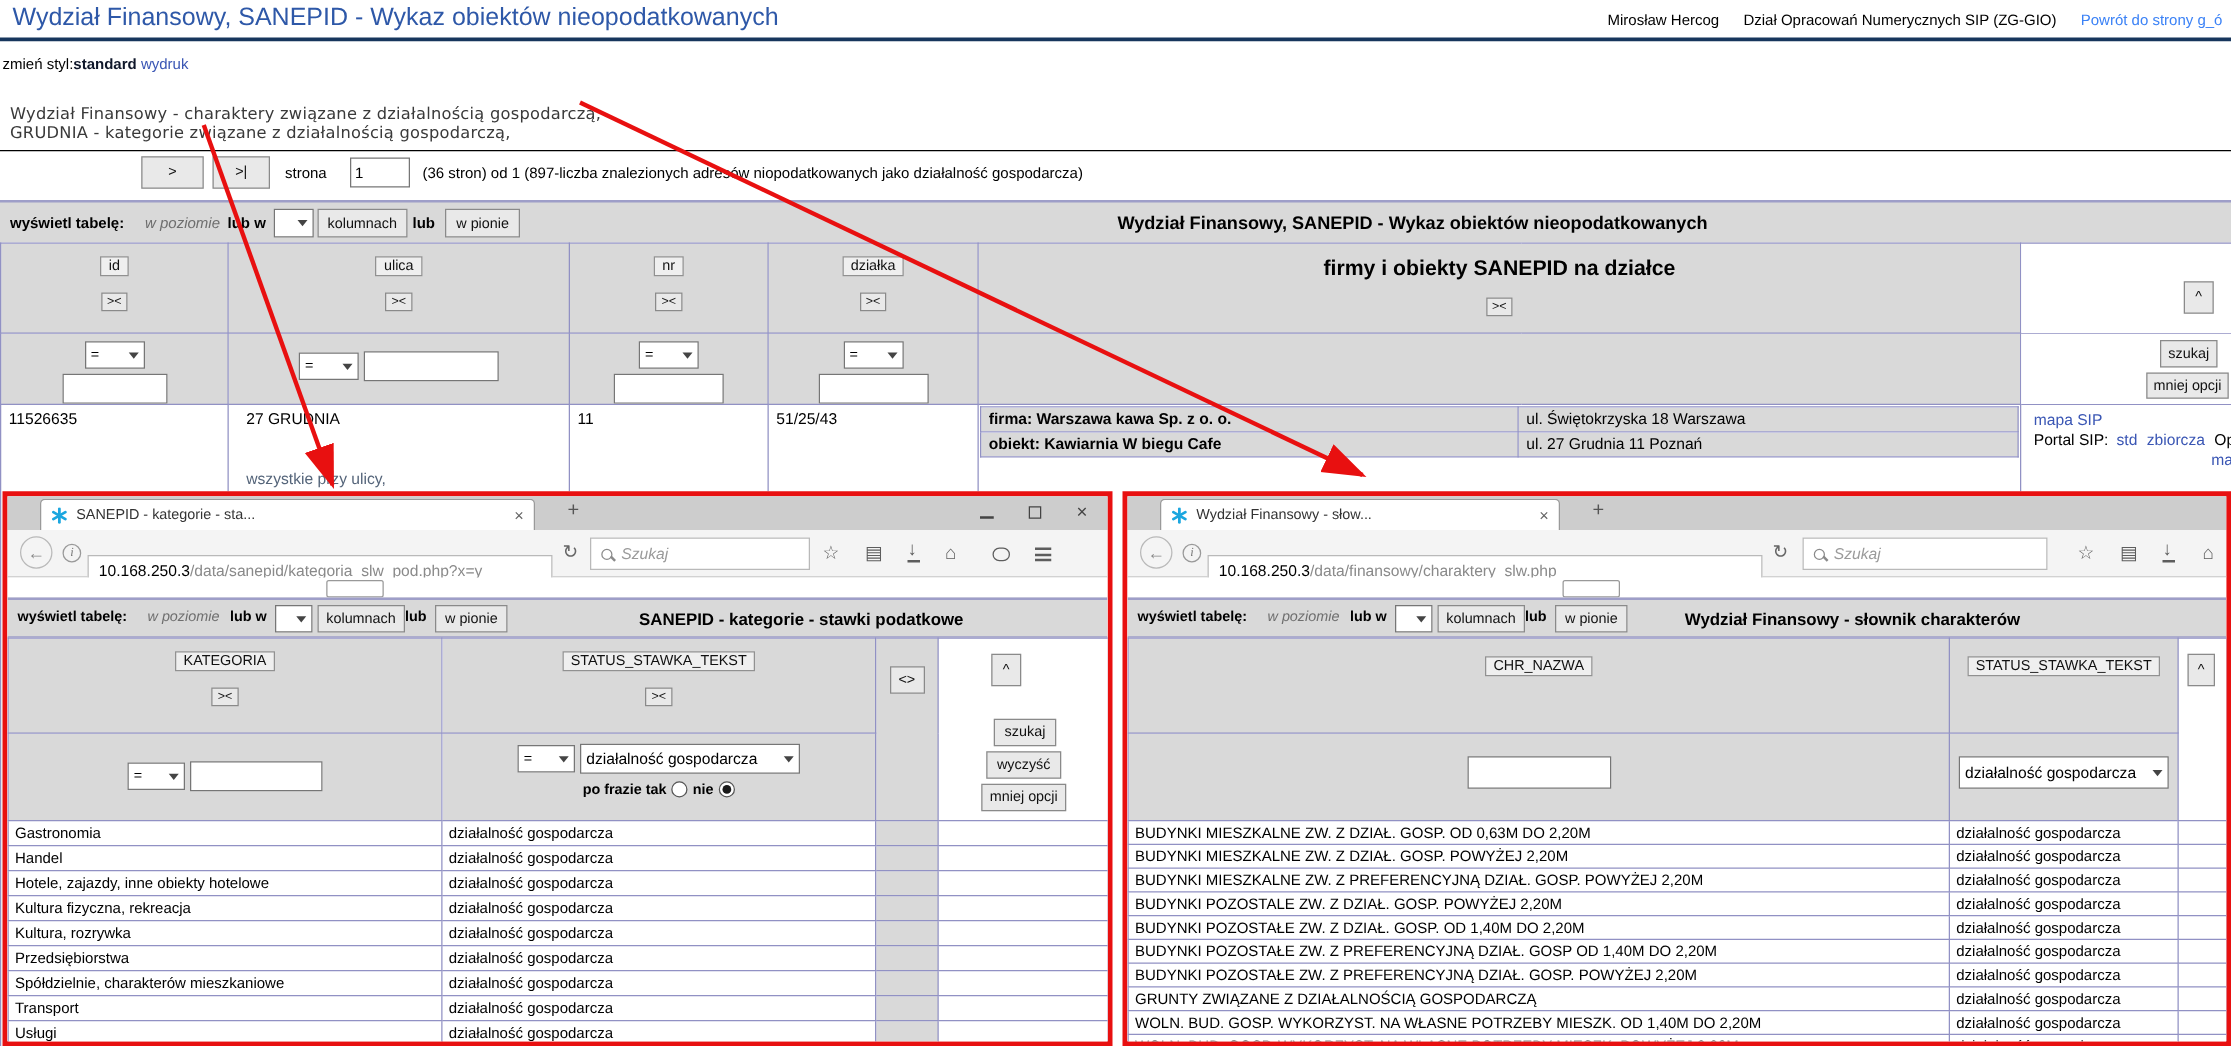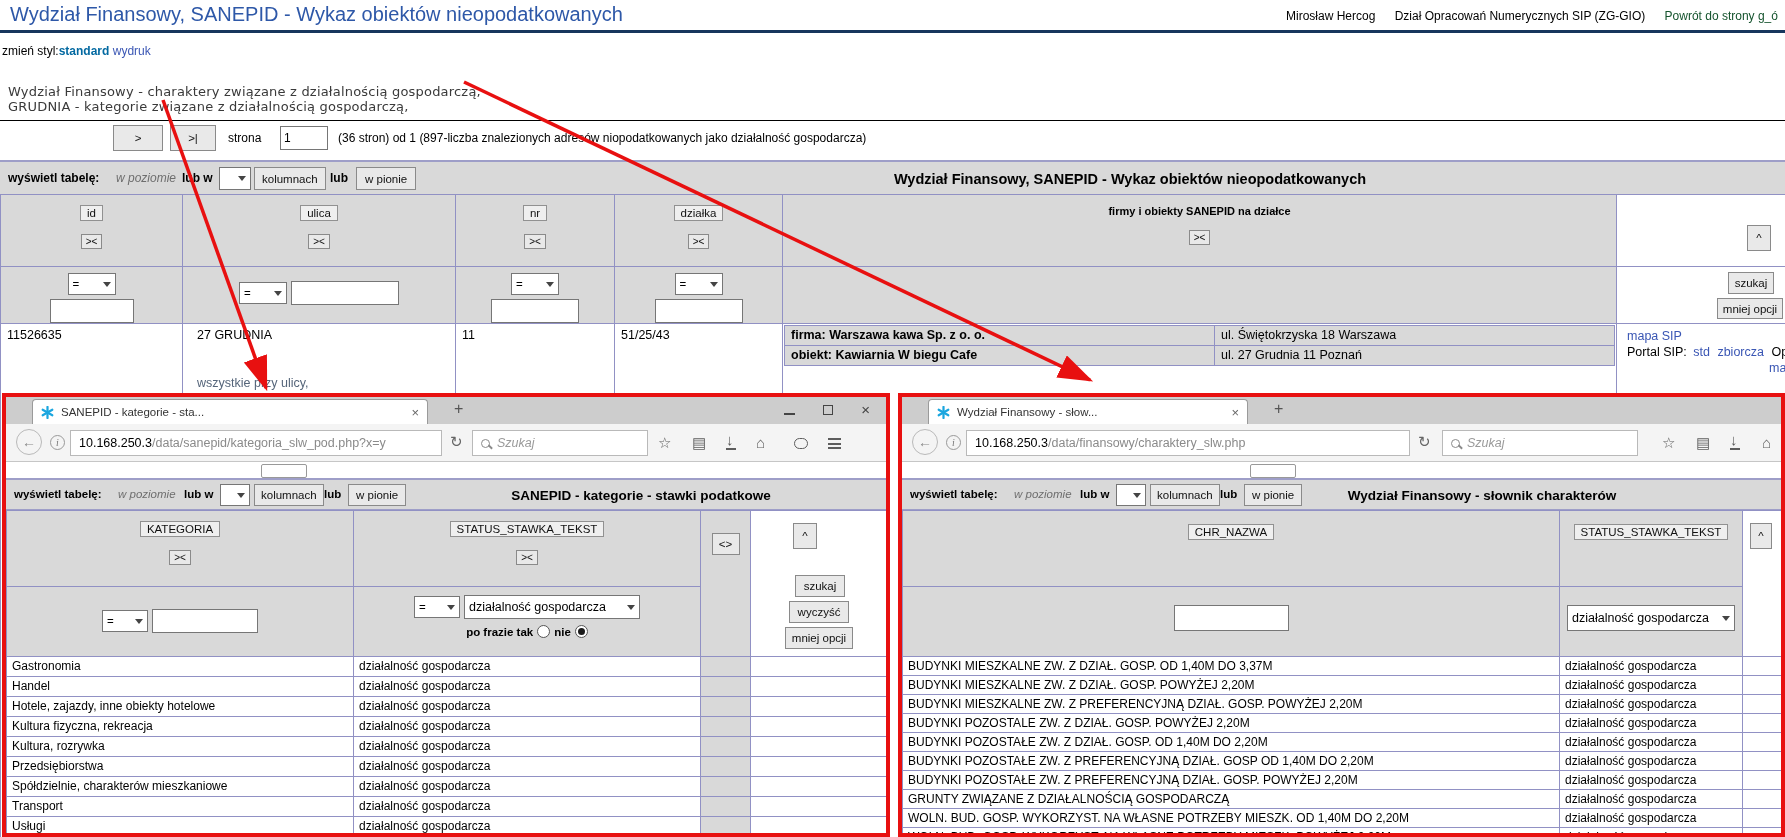--- a/index.html
+++ b/index.html
@@ -5,21 +5,21 @@
   * { box-sizing: border-box; margin: 0; padding: 0; }
   html,body { width:1785px; height:837px; overflow:hidden; background:#fff;
     font-family:"Liberation Sans", sans-serif; font-size:12px; color:#000; }
   #page { position:relative; width:1785px; height:837px; overflow:hidden; }
   .abs { position:absolute; }
   a, .lnk { color:#3a56b4; text-decoration:none; cursor:pointer; }
   .graylnk { color:#55657a; }
   
   .page-title { left:10px; top:3px; font-size:20px; color:#2e58a8; white-space:nowrap; }
   .hdr-right { left:1286px; top:9px; width:499px; white-space:nowrap; overflow:hidden; font-size:12px; }
-  .hdr-right .dim { color:#14532d; }
+  .hdr-right .dim { color:#3b82f6; }
   .navy-rule { left:0; top:30px; width:1785px; height:3px; background:#17365d; }
   .style-row { left:2px; top:44px; font-size:12px; }
   .style-row b u { font-weight:bold; }
   
   .notes { left:8px; top:84px; font-family:"DejaVu Sans", sans-serif; font-size:13px; color:#3a3a3a; line-height:15px; letter-spacing:.2px; }
   .red-note { left:625px; top:66px; width:982px; border:2px solid #e81010; padding:2px 6px 3px 6px; font-weight:bold; font-size:12.5px; line-height:14px; }
   
   .pag-row { left:0; top:120px; width:1785px; height:33px; border-top:1px solid #000; }
   .btn { display:inline-flex; align-items:center; justify-content:center; background:#e9e9e9; border:1px solid #8a8a8a; font-size:11.5px; color:#111; cursor:pointer; }
   .pag-row .btn { position:absolute; }
@@ -48,21 +48,21 @@
   .tab-title { font-size:11.5px; color:#333; white-space:nowrap; overflow:hidden; flex:1; }
   .tab-close { color:#666; font-size:13px; cursor:pointer; }
   .newtab { position:absolute; top:3px; color:#555; font-size:16px; cursor:pointer; }
   .win-controls { position:absolute; right:16px; top:5px; display:flex; gap:28px; align-items:center; height:16px; }
   .wc-min { width:11px; height:2px; background:#444; margin-top:8px; }
   .wc-max { width:10px; height:10px; border:1.5px solid #444; }
   .wc-close { color:#444; font-size:15px; line-height:10px; }
   .navbar { position:relative; height:38px; background:#f4f4f4; border-bottom:1px solid #c6c6c6; }
   .back-circle { position:absolute; left:10px; top:5px; width:26px; height:26px; border:1px solid #b9b9b9; border-radius:50%; display:flex; align-items:center; justify-content:center; color:#8a8a8a; font-size:14px; }
   .info-i { position:absolute; left:44px; top:11px; width:15px; height:15px; border:1px solid #999; border-radius:50%; color:#777; font-size:10px; font-family:"Liberation Serif",serif; font-style:italic; display:flex; align-items:center; justify-content:center; }
-  .url-field { position:absolute; top:6px; height:26px; background:#fff; border:1px solid #b9b9b9; display:flex; align-items:center; padding:0 8px; font-size:12.5px; white-space:nowrap; overflow:hidden; }
+  .url-field { position:absolute; top:20px; height:26px; background:#fff; border:1px solid #b9b9b9; display:flex; align-items:center; padding:0 8px; font-size:12.5px; white-space:nowrap; overflow:hidden; }
   .url-path { color:#8a8a8a; }
   .refresh { position:absolute; top:10px; color:#666; font-size:15px; line-height:15px; }
   .search-field { position:absolute; top:6px; height:26px; background:#fff; border:1px solid #b9b9b9; display:flex; align-items:center; gap:7px; padding:0 8px; }
   .mag { width:9px; height:9px; border:1.5px solid #8a8a8a; border-radius:50%; position:relative; flex:0 0 auto; }
   .mag::after { content:''; position:absolute; width:5px; height:1.5px; background:#8a8a8a; transform:rotate(45deg); right:-4px; bottom:-1px; }
   .search-ph { font-style:italic; color:#9a9a9a; font-size:12.5px; }
   .nav-ic { position:absolute; top:11px; color:#5d5d5d; font-size:15px; line-height:15px; cursor:pointer; }
   .dl-bar { position:absolute; width:10px; height:2px; background:#5d5d5d; }
   .burger { position:absolute; width:13px; }
   .burger i { display:block; height:2px; background:#5d5d5d; margin-bottom:2.5px; }
@@ -88,21 +88,21 @@
 
   <div class="abs page-title">Wydział Finansowy, SANEPID - Wykaz obiektów nieopodatkowanych</div>
   <div class="abs hdr-right">
     <span>Mirosław Hercog</span>
     <span style="margin-left:16px">Dział Opracowań Numerycznych SIP (ZG-GIO)</span>
     <span class="dim" style="margin-left:16px">Powrót do strony g_ó</span>
   </div>
   <div class="abs navy-rule"></div>
 
   <div class="abs style-row">
-    <span>zmień styl:</span><b><u class="lnk" style="color:#0369a1">standard</u></b>
+    <span>zmień styl:</span><b><u class="lnk" style="color:#0f172a">standard</u></b>
     <span class="lnk">wydruk</span>
   </div>
 
   <div class="abs notes">
     <div>Wydział Finansowy - charaktery związane z działalnością gospodarczą,</div>
     <div>GRUDNIA - kategorie związane z działalnością gospodarczą,</div>
   </div>
 
 
   <div class="abs pag-row">
@@ -158,21 +158,21 @@
             </div>
           </td>
       <td class="hgray">
             <div class="hstack">
               <span class="label-box">działka</span>
               <span class="btn mini">&gt;&lt;</span>
             </div>
           </td>
       <td class="hgray" colspan="2">
             <div class="hstack">
-              <span style="font-weight:bold;font-size:11px">firmy i obiekty SANEPID na działce</span>
+              <span style="font-weight:bold;font-size:17px">firmy i obiekty SANEPID na działce</span>
               <span class="btn mini">&gt;&lt;</span>
             </div>
           </td>
       <td class="wcell" style="position:relative">
             <span class="btn" style="position:absolute;right:14px;top:30px;width:24px;height:26px">^</span>
           </td>
     </tr>
     <tr style="height:56px">
       <td class="hgray">
             <div class="fstack">
@@ -493,21 +493,21 @@
               </td>
         </tr>
         <tr style="height:70px">
           <td class="hgray" style="text-align:center;padding-top:18px"><input class="inp" style="width: 115px; height: 26px;"></td>
           <td class="hgray" style="padding:18px 0 0 7px"><span class="sel" style="width:168px;height:26px;font-size:12.5px">
                   <span>działalność gospodarcza</span>
                   <span class="caret"></span>
                 </span></td>
         </tr>
         <tr style="height:19px">
-              <td class="dcell">BUDYNKI MIESZKALNE ZW. Z DZIAŁ. GOSP. OD 1,40M DO 3,37M</td>
+              <td class="dcell">BUDYNKI MIESZKALNE ZW. Z DZIAŁ. GOSP. OD 0,63M DO 2,20M</td>
               <td class="dcell">działalność gospodarcza</td>
               <td class="wcell"></td>
             </tr>
         <tr style="height:19px">
               <td class="dcell">BUDYNKI MIESZKALNE ZW. Z DZIAŁ. GOSP. POWYŻEJ 2,20M</td>
               <td class="dcell">działalność gospodarcza</td>
               <td class="wcell"></td>
             </tr>
         <tr style="height:19px">
               <td class="dcell">BUDYNKI MIESZKALNE ZW. Z PREFERENCYJNĄ DZIAŁ. GOSP. POWYŻEJ 2,20M</td>

